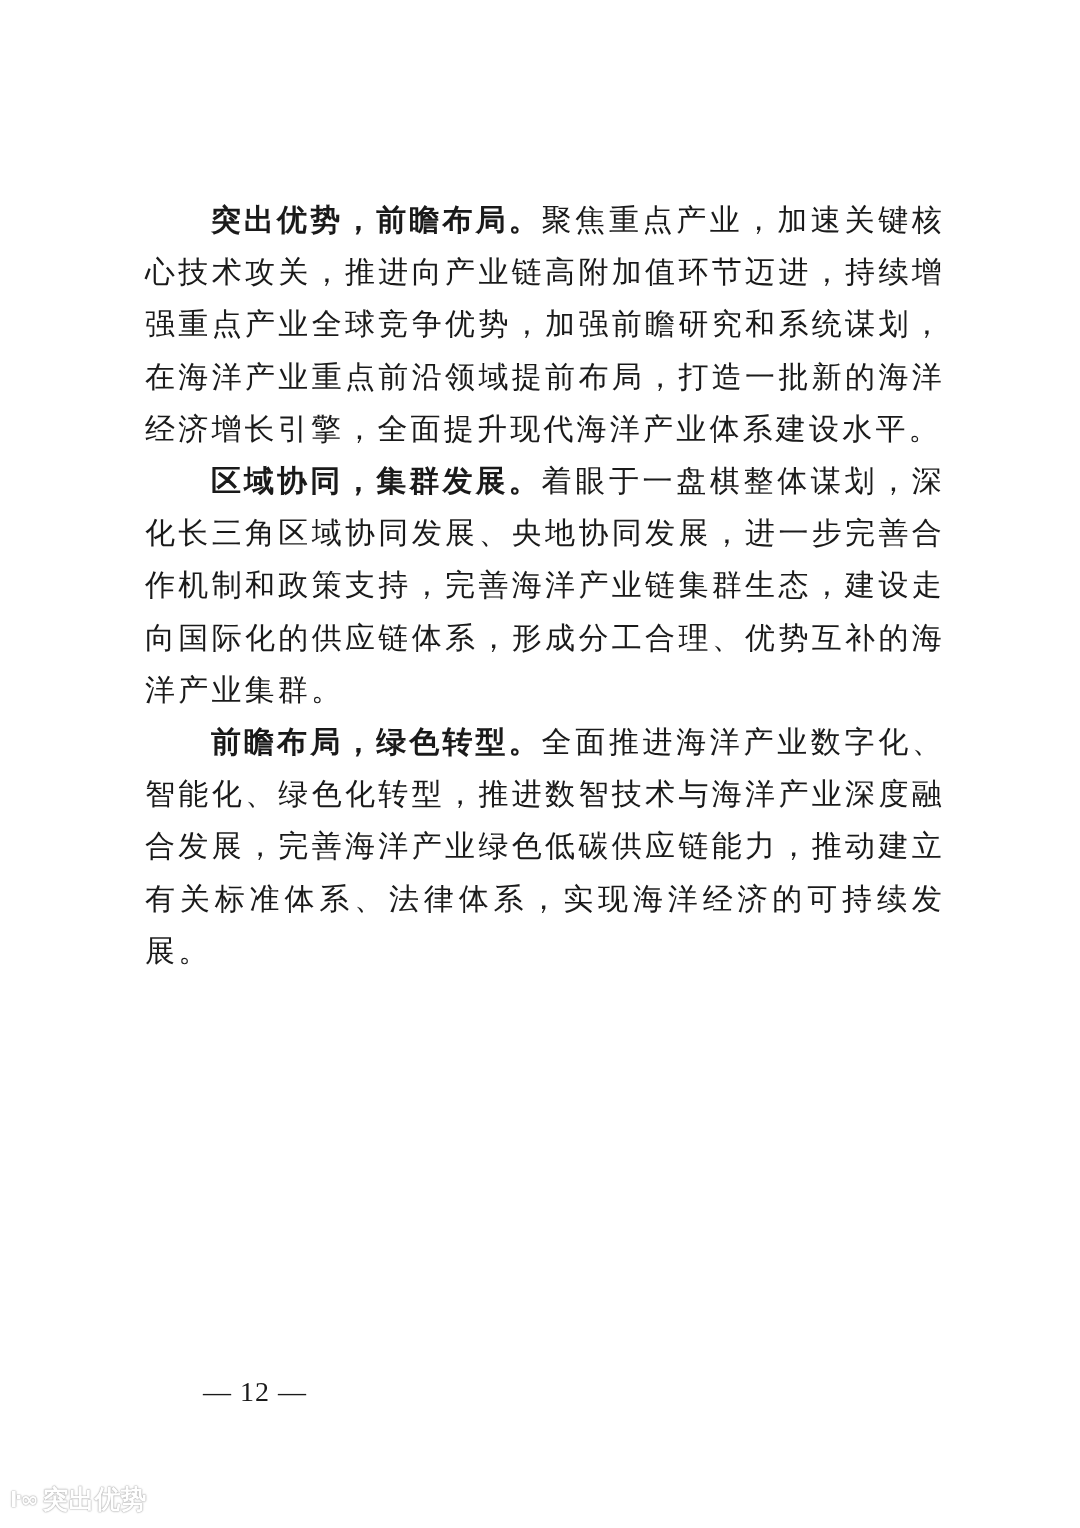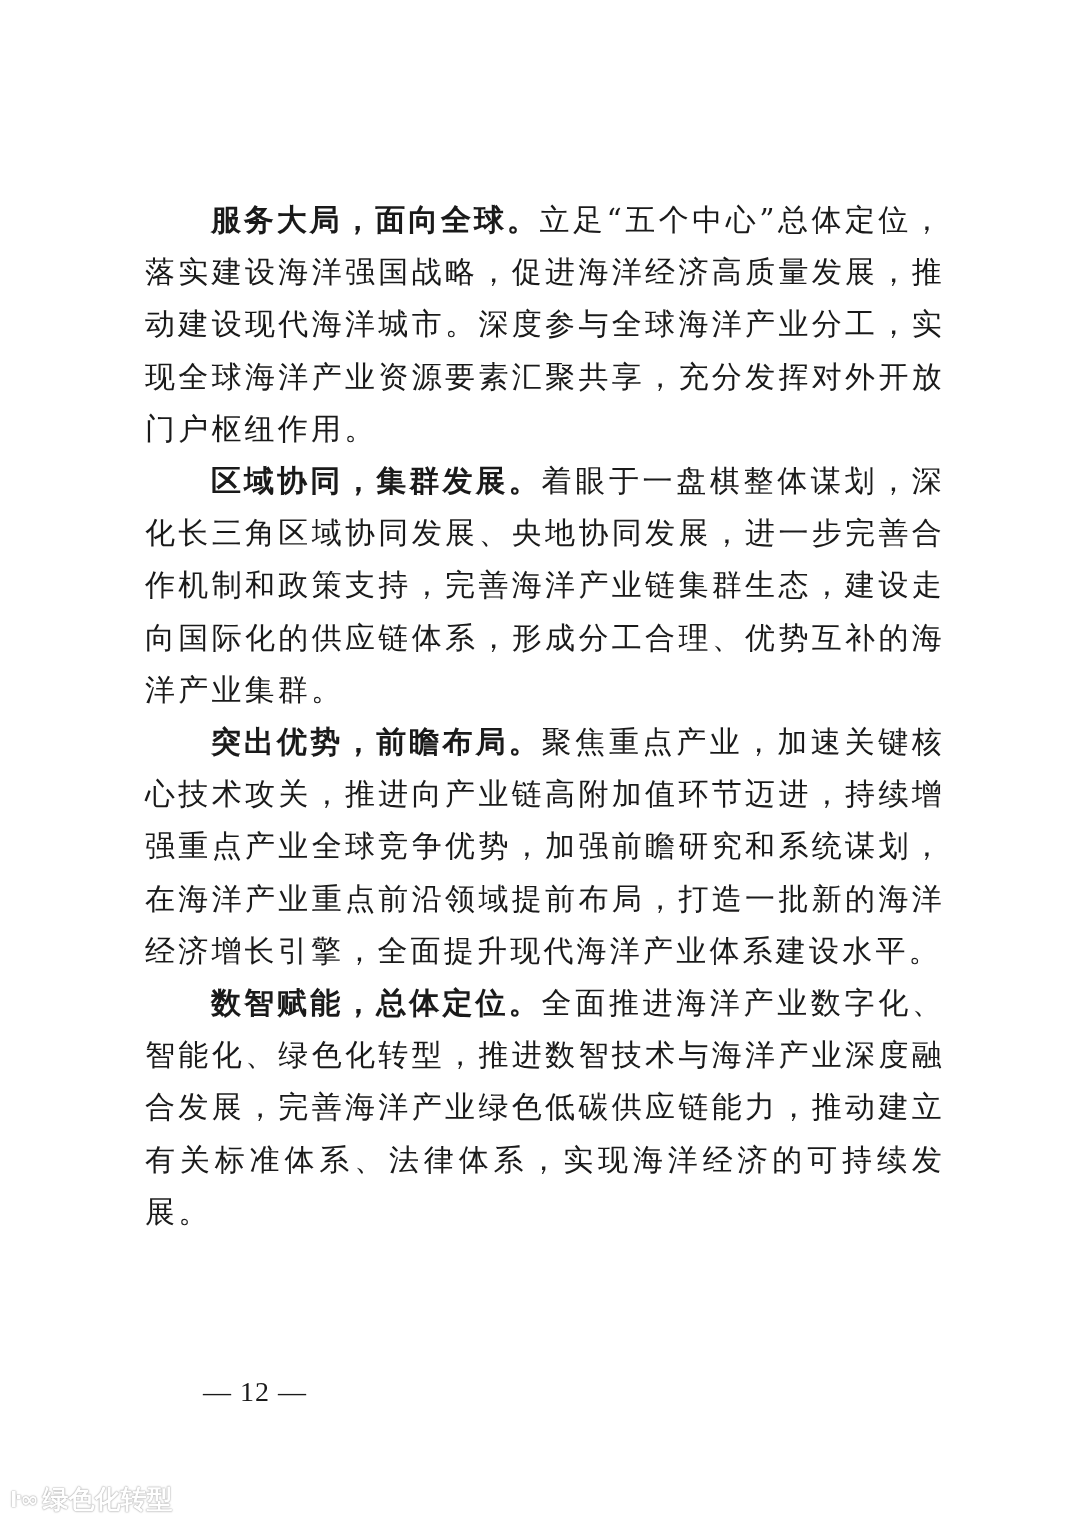--- a/index.html
+++ b/index.html
@@ -75,35 +75,32 @@
       font-size: 22px;
       letter-spacing: -2px;
     }
   </style>
 </head>
 <body>
 
 <div class="page">
 
 
+
   <p class="para indent">
-    <span class="bold">服务大局，面向全球。</span><span>立足“五个中心”总体定位，落实建设海洋强国战略，促进海洋经济高质量发展，推动建设现代海洋城市。深度参与全球海洋产业分工，实现全球海洋产业资源要素汇聚共享，充分发挥对外开放门户枢纽作用。</span>
+    <span class="bold">突出优势，前瞻布局。</span><span>聚焦重点产业，加速关键核心技术攻关，推进向产业链高附加值环节迈进，持续增强重点产业全球竞争优势，加强前瞻研究和系统谋划，在海洋产业重点前沿领域提前布局，打造一批新的海洋经济增长引擎，全面提升现代海洋产业体系建设水平。</span>
   </p>
 
   <p class="para indent">
     <span class="bold">区域协同，集群发展。</span><span>着眼于一盘棋整体谋划，深化长三角区域协同发展、央地协同发展，进一步完善合作机制和政策支持，完善海洋产业链集群生态，建设走向国际化的供应链体系，形成分工合理、优势互补的海洋产业集群。</span>
   </p>
 
   <p class="para indent">
-    <span class="bold">突出优势，前瞻布局。</span><span>聚焦重点产业，加速关键核心技术攻关，推进向产业链高附加值环节迈进，持续增强重点产业全球竞争优势，加强前瞻研究和系统谋划，在海洋产业重点前沿领域提前布局，打造一批新的海洋经济增长引擎，全面提升现代海洋产业体系建设水平。</span>
-  </p>
-
-  <p class="para indent">
-    <span class="bold">数智赋能，总体定位。</span><span>全面推进海洋产业数字化、智能化、绿色化转型，推进数智技术与海洋产业深度融合发展，完善海洋产业绿色低碳供应链能力，推动建立有关标准体系、法律体系，实现海洋经济的可持续发展。</span>
+    <span class="bold">前瞻布局，绿色转型。</span><span>全面推进海洋产业数字化、智能化、绿色化转型，推进数智技术与海洋产业深度融合发展，完善海洋产业绿色低碳供应链能力，推动建立有关标准体系、法律体系，实现海洋经济的可持续发展。</span>
   </p>
 </div>
 
 <div class="page-number">— 12 —</div>
 
 <div class="watermark">
   <span class="watermark-logo">ŀ∞</span>
-  <span>绿色化转型</span>
+  <span>突出优势</span>
 </div>
 
 </body></html>

